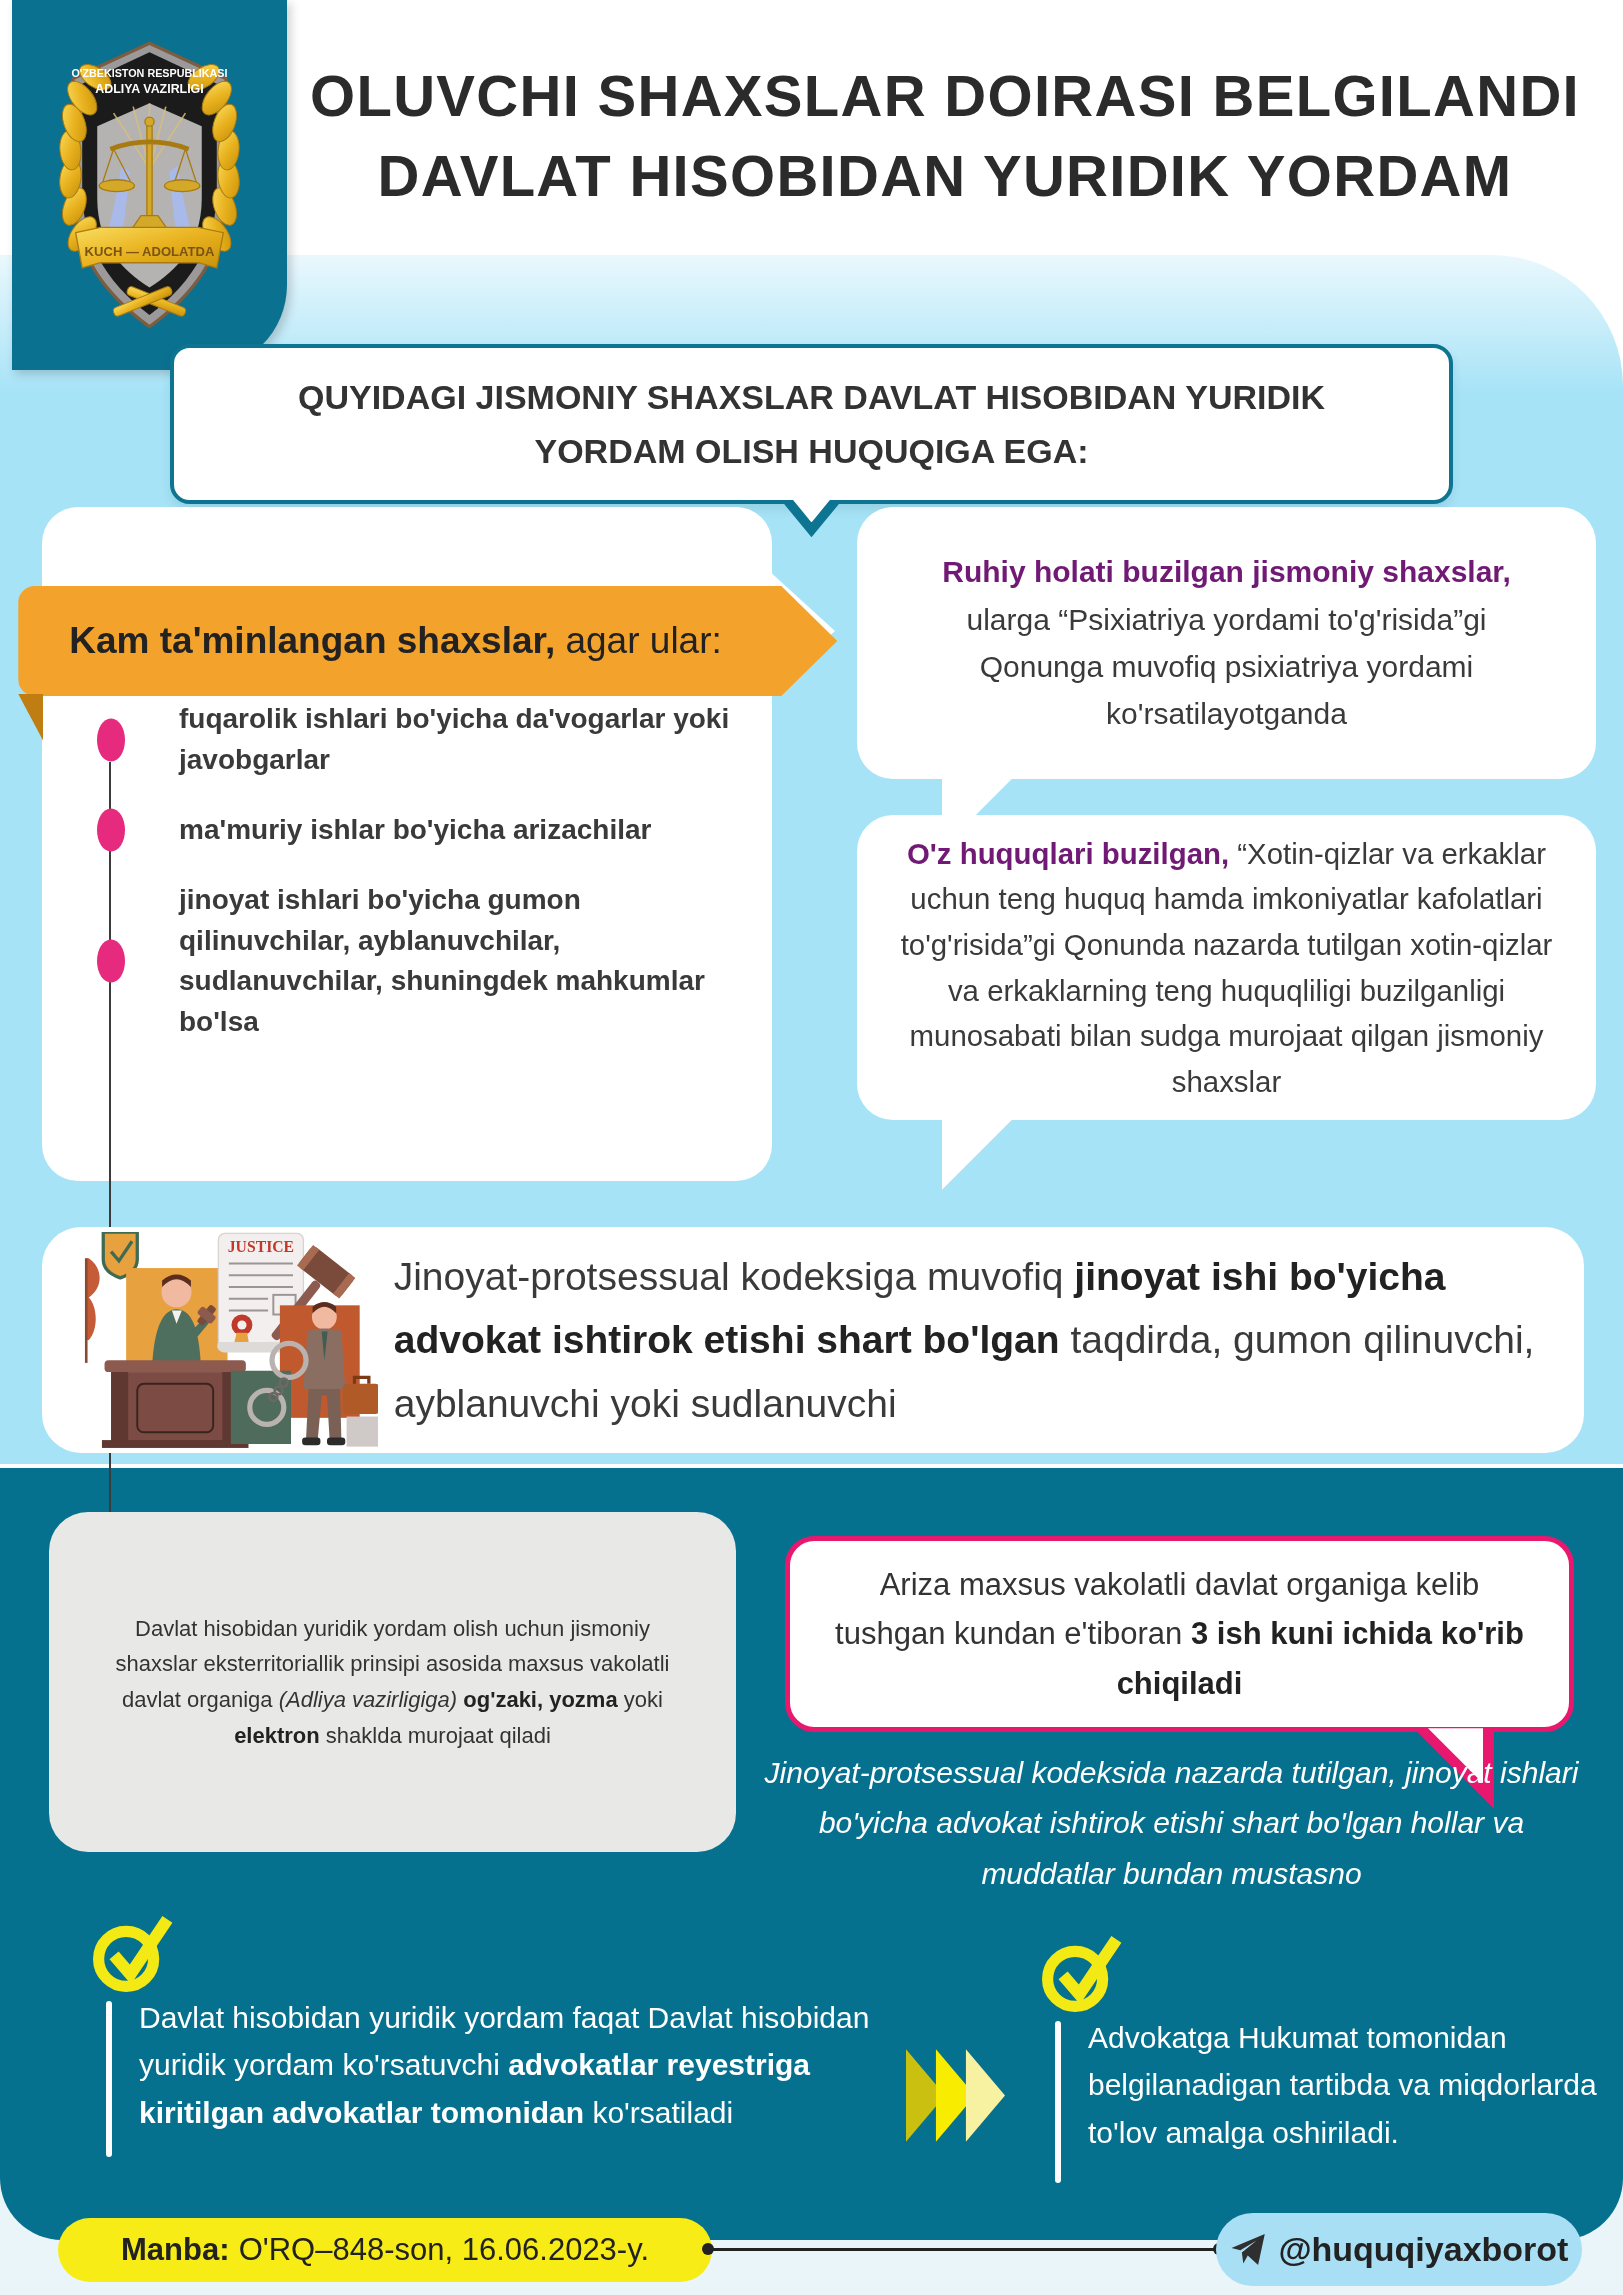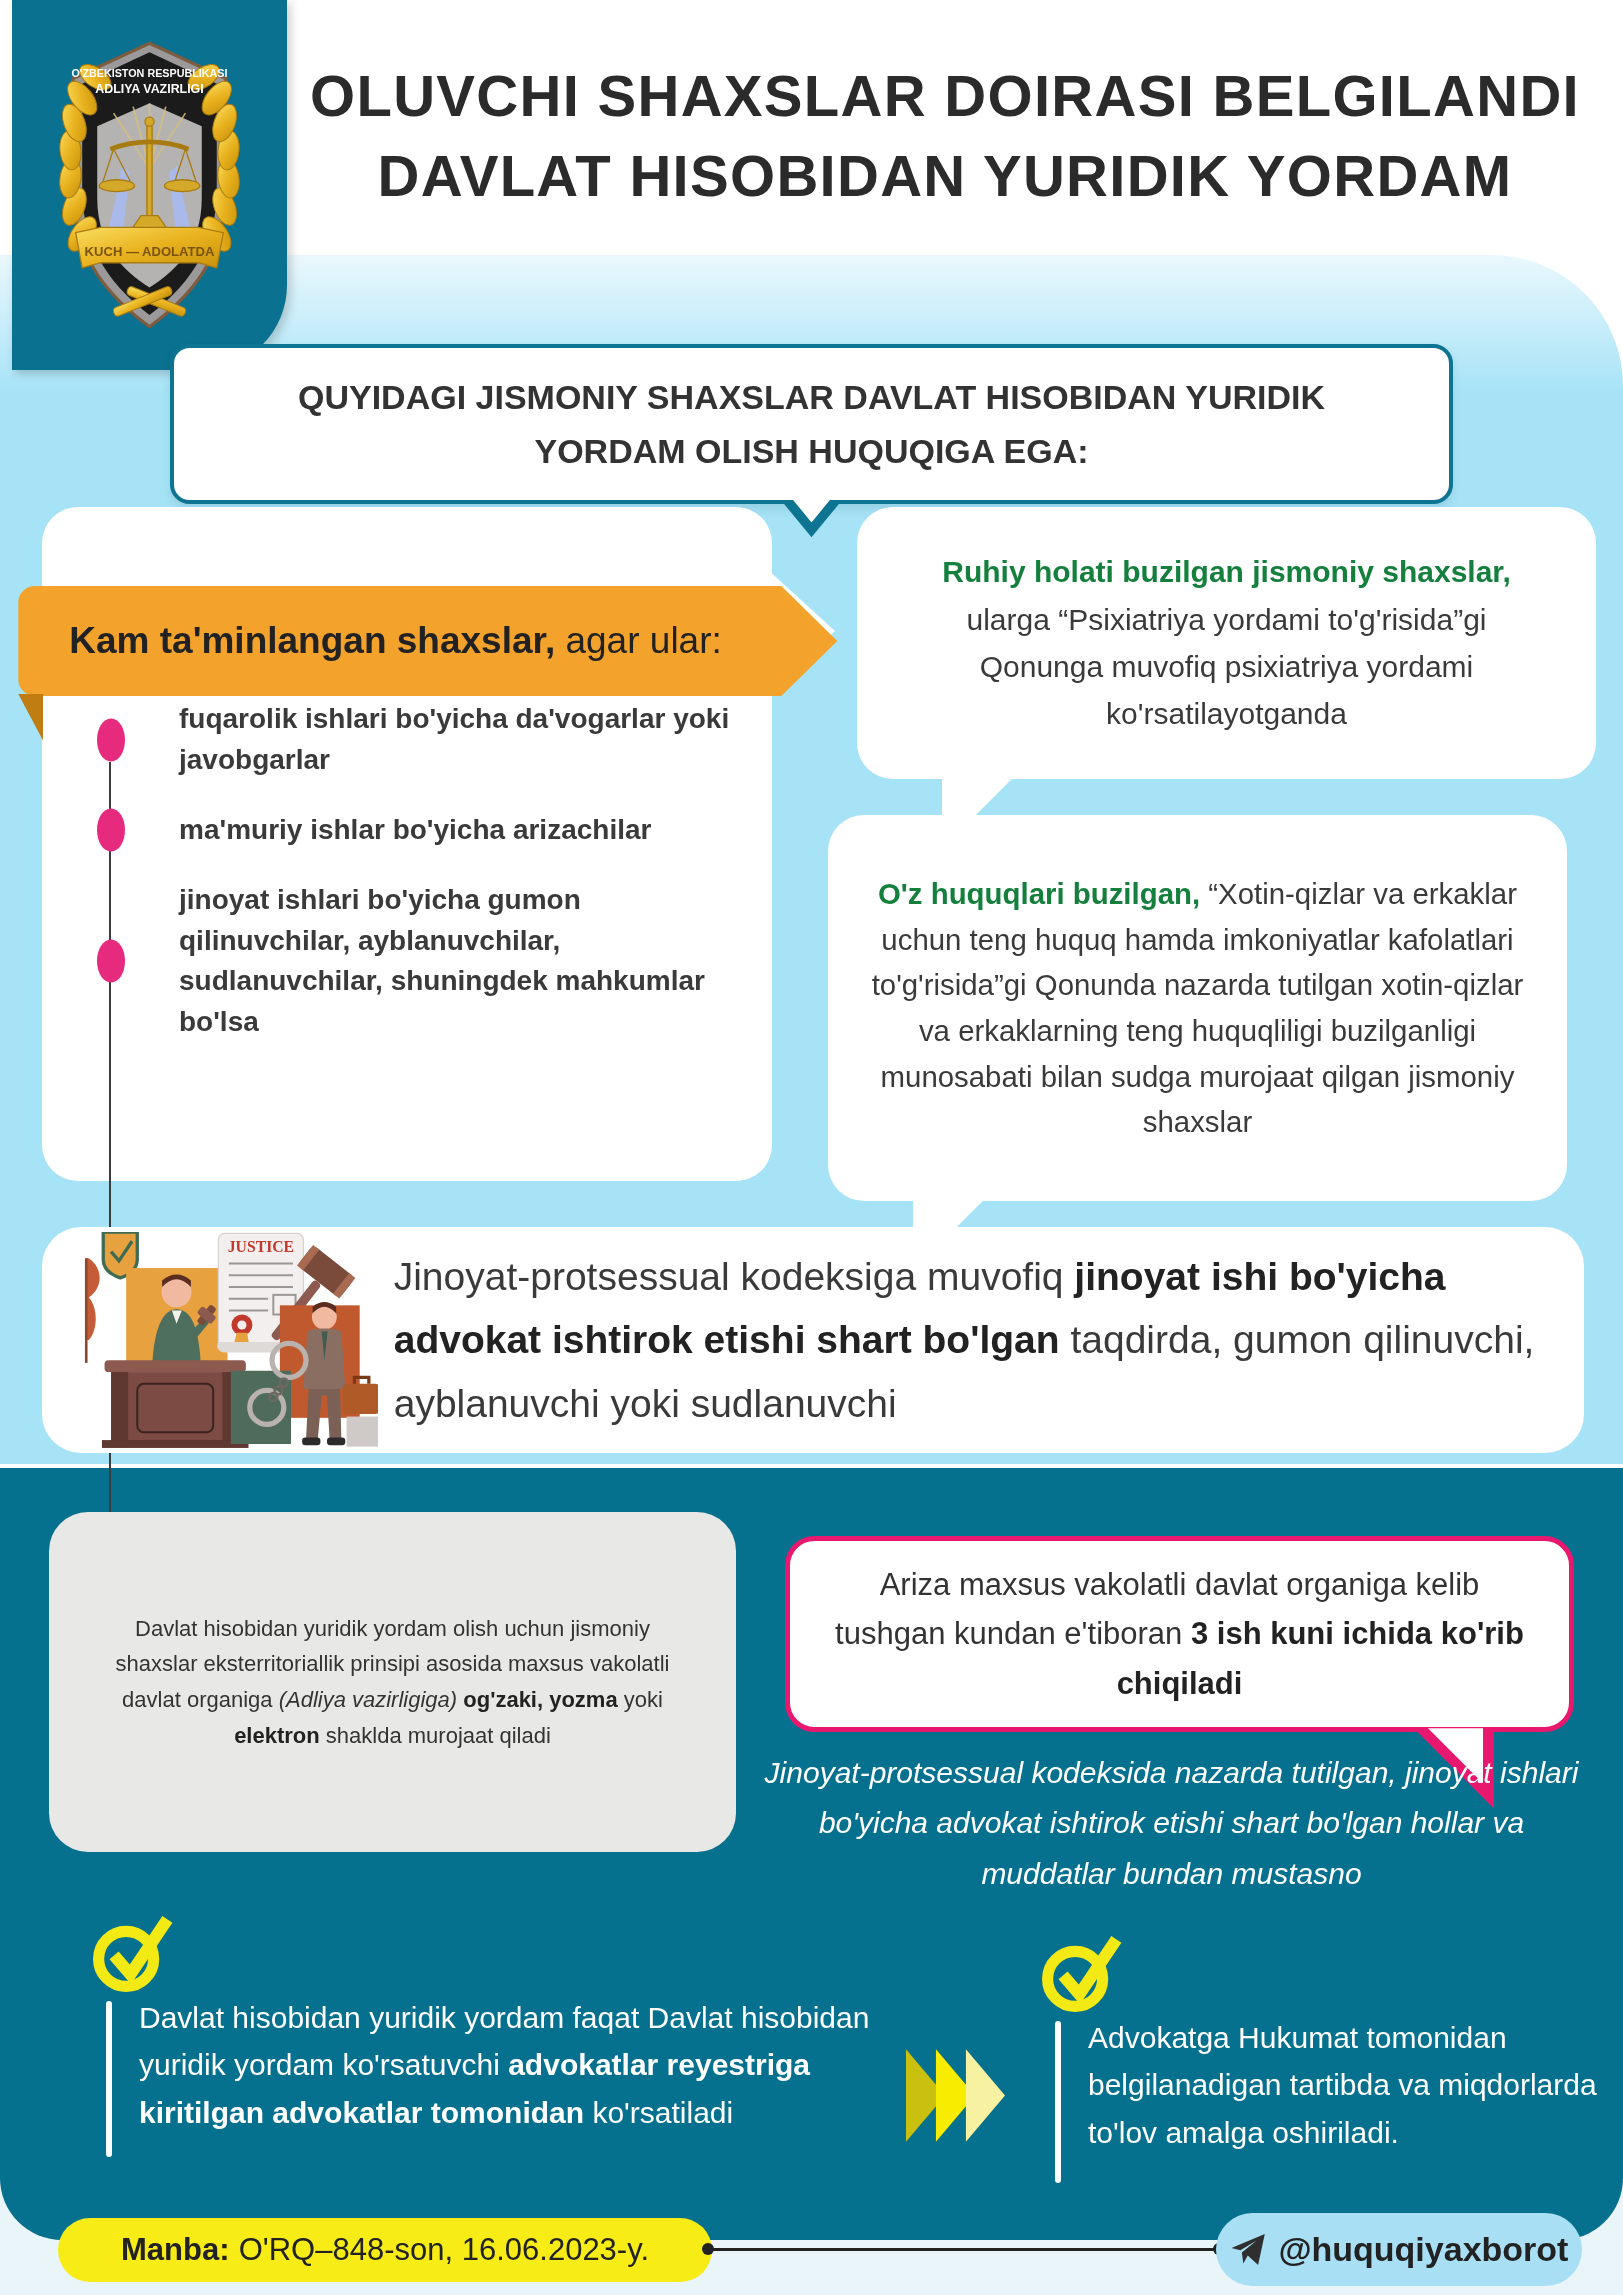--- a/index.html
+++ b/index.html
@@ -41,25 +41,25 @@
   .rail{position:absolute;left:109px;top:762px;width:2px;height:805px;background:#3c3c3c;}
   .list{position:absolute;left:179px;top:699px;width:553px;font-weight:bold;}
   .list .li{position:relative;font-size:28px;line-height:1.45;color:#3a3a3a;margin-bottom:29px;
     display:flex;align-items:center;min-height:42px;}
   .list .li::before{content:"";position:absolute;left:-82px;top:50%;transform:translateY(-50%);
     width:27.5px;height:43px;border-radius:50%;background:#e62a7d;}
 
   
   .rcard{position:absolute;background:#fff;border-radius:36px;display:flex;align-items:center;
     justify-content:center;text-align:center;color:#3a3a3a;box-sizing:border-box;}
-  .rcard .lead{font-weight:800;color:#15803d;}
+  .rcard .lead{font-weight:800;color:#701a75;}
   .rcard-tail{position:absolute;left:85px;top:100%;margin-top:-1.3px;width:71px;height:71px;background:#fff;
     clip-path:polygon(0 0,100% 0,0 100%);}
   .rcard1{left:857px;top:507px;width:739px;height:272px;font-size:30px;line-height:1.58;padding:13px 46px;}
-  .rcard2{left:828px;top:815px;width:739px;height:386px;font-size:29.4px;line-height:1.55;padding:16.4px 41px;}
+  .rcard2{left:857px;top:815px;width:739px;height:305px;font-size:29.4px;line-height:1.55;padding:16.4px 41px;}
 
   
   .jcard{position:absolute;left:42px;top:1227px;width:1542px;height:226px;background:#fff;border-radius:39px;
     display:flex;align-items:center;}
   .jcard .illu{flex:0 0 auto;margin-left:22px;}
   .jcard .jtext{flex:1 1 auto;padding:0 46px 0 15.7px;font-size:39px;line-height:1.62;color:#3a3a3a;}
   .jcard b{font-weight:800;color:#222;}
 
   
   .footer-strip{position:absolute;left:0;top:2186px;width:1623px;height:110px;background:#e9f5f8;}

